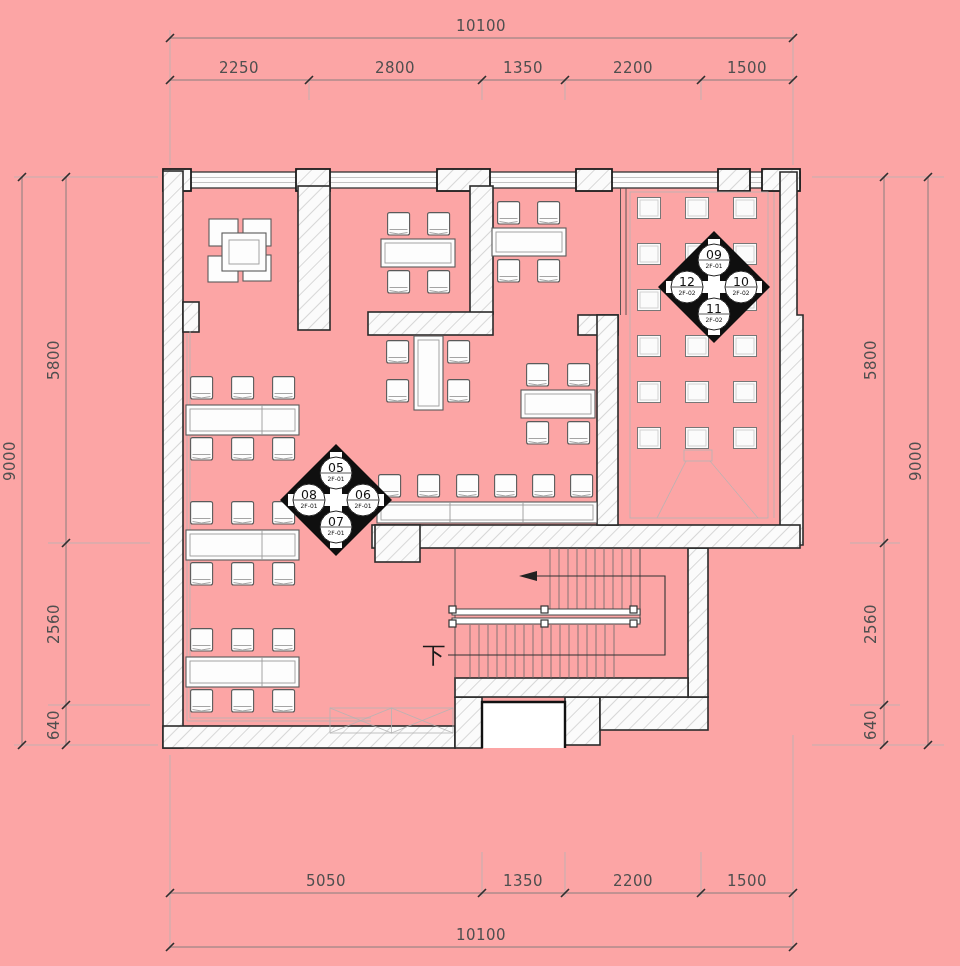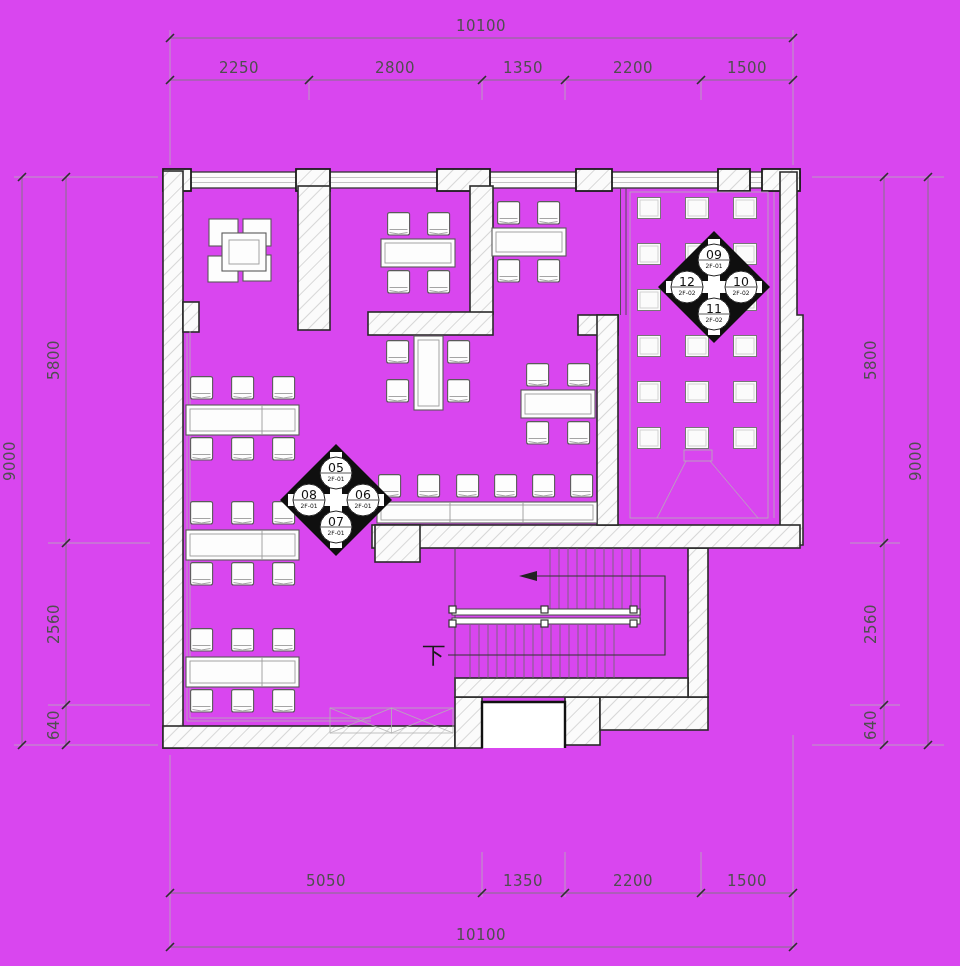--- a/index.html
+++ b/index.html
@@ -1,16 +1,16 @@
 <!DOCTYPE html>
 <html><head>
 <meta charset="utf-8">
 <style>
   html,body{margin:0;padding:0;background:#f5f5f5;}
-  #stage{position:relative;width:960px;height:966px;background:#d946ef;overflow:hidden;}
+  #stage{position:relative;width:960px;height:966px;background:#fca5a5;overflow:hidden;}
   svg{display:block;}
   svg text{font-family:"DejaVu Sans",sans-serif;}
   .w{fill:url(#hatch);stroke:#2b2b2b;stroke-width:1.6;}
   .pier{fill:url(#hatch);stroke:#1c1c1c;stroke-width:1.8;}
   .win{fill:#fcfcfc;stroke:#333;stroke-width:1.3;}
   .f{fill:#fdfdfd;stroke:#5a5a5a;stroke-width:1.1;}
   .fi{fill:none;stroke:#9a9a9a;stroke-width:0.9;}
   .ln{stroke:#4a4a4a;stroke-width:0.9;fill:none;}
   .ll{stroke:#b4b4b4;stroke-width:0.8;fill:none;}
   .tread{stroke:#6a6a6a;stroke-width:0.8;fill:none;}

